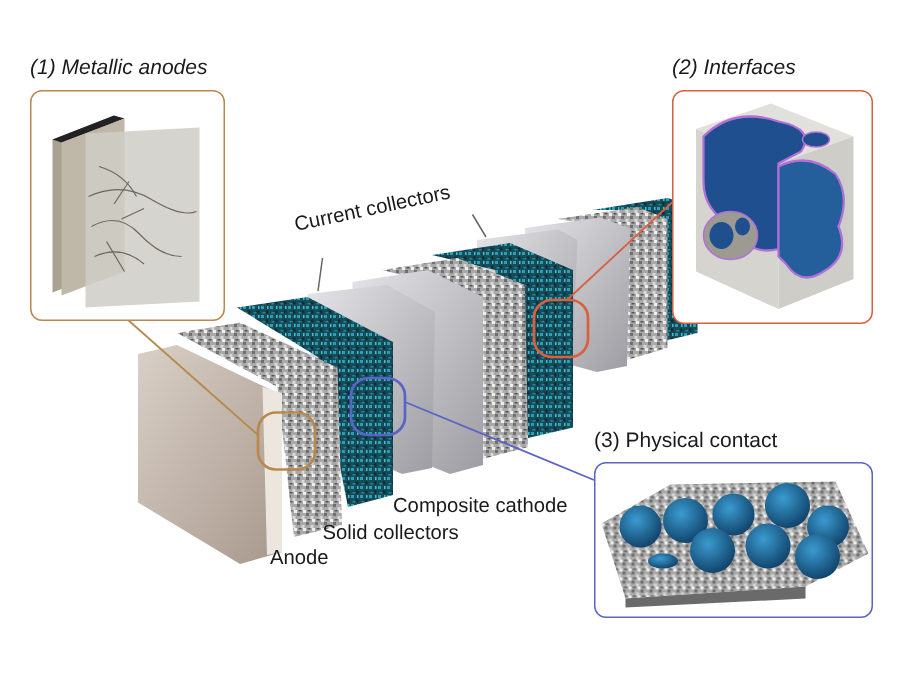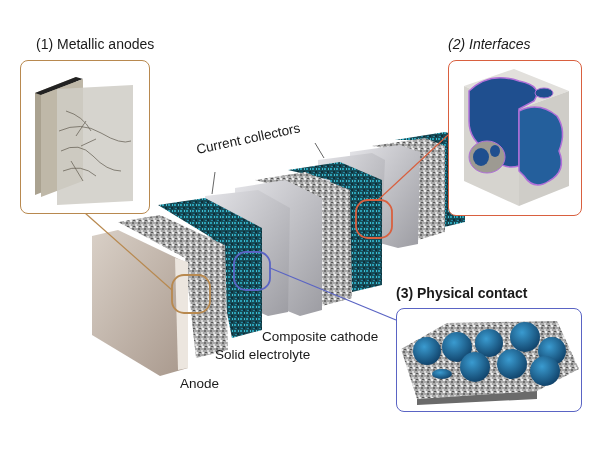--- a/index.html
+++ b/index.html
@@ -85,24 +85,24 @@
   <line x1="85" y1="213" x2="172" y2="290" stroke="#b8894f" stroke-width="1.2"></line>
   <line x1="448" y1="135" x2="378" y2="200" stroke="#d9603f" stroke-width="1.2"></line>
   <line x1="270" y1="268" x2="396" y2="320" stroke="#5a64c4" stroke-width="1.2"></line>
 
   <line x1="215" y1="172" x2="212" y2="194" stroke="#666" stroke-width="1"></line>
   <line x1="315" y1="143" x2="324" y2="158" stroke="#666" stroke-width="1"></line>
 </svg>
 
 <div class="label" style="left:198px; top:142px; transform:rotate(-12deg); transform-origin:left bottom;">Current collectors</div>
 <div class="label" style="left:262px; top:329px;">Composite cathode</div>
-<div class="label" style="left:215px; top:347px;">Solid electrolyte</div>
-<div class="label" style="left:180px; top:376px;text-align:center;">Anode</div>
+<div class="label" style="left:215px; top:347px;">Solid collectors</div>
+<div class="label" style="left:180px; top:364px;text-align:center;">Anode</div>
 
-<div class="title" style="left:36px; top:36px;">(1)  Metallic anodes</div>
+<div class="title" style="left:20px; top:36px;font-style:italic;">(1)  Metallic anodes</div>
 <div class="inset" style="left:20px; top:60px; width:128px; height:152px; border:1.5px solid #b8894f;">
   <svg width="128" height="152" viewBox="0 0 128 152">
     <polygon points="14,32 55,16 55,118 14,134" fill="#aaa290"></polygon>
     <polygon points="14,32 55,16 62,18 20,34" fill="#222"></polygon>
     <polygon points="20,34 62,18 62,120 20,136" fill="#bfb8a8"></polygon>
     <polygon points="36,28 112,24 112,140 36,144" fill="#cfcdc6" opacity="0.85"></polygon>
     <g stroke="#4b4538" stroke-width="0.8" fill="none" opacity="0.75">
       <path d="M38,70 Q60,60 80,72 T110,80"></path>
       <path d="M40,90 Q58,80 72,95 T100,110"></path>
       <path d="M45,50 Q62,55 70,70"></path>
@@ -120,21 +120,21 @@
     <polygon points="70,48 120,30 120,125 70,145" fill="#cfcdc8"></polygon>
     <path d="M20,30 Q40,10 70,20 Q95,25 85,40 L70,48 L70,105 Q50,110 40,90 Q20,80 20,60 Z" fill="#1f4f8f" stroke="#b070d8" stroke-width="1.5"></path>
     <path d="M70,50 Q90,40 108,55 Q118,70 110,90 Q118,110 100,120 Q85,130 75,115 L70,110 Z" fill="#245f9c" stroke="#b070d8" stroke-width="1.5"></path>
     <ellipse cx="38" cy="96" rx="18" ry="16" fill="#9d9a92" stroke="#b070d8" stroke-width="1"></ellipse>
     <ellipse cx="32" cy="96" rx="8" ry="9" fill="#1f4f8f"></ellipse>
     <ellipse cx="46" cy="90" rx="5" ry="6" fill="#1f4f8f"></ellipse>
     <ellipse cx="95" cy="32" rx="9" ry="5" fill="#1f4f8f" stroke="#b070d8" stroke-width="1"></ellipse>
   </svg>
 </div>
 
-<div class="title" style="left:396px; top:285px;font-weight:bold;">(3)  Physical contact</div>
+<div class="title" style="left:396px; top:285px;">(3)  Physical contact</div>
 <div class="inset" style="left:396px; top:308px; width:184px; height:102px; border:1.5px solid #5a64c4;">
   <svg width="184" height="102" viewBox="0 0 184 102">
     <polygon points="4,40 50,14 160,12 182,60 140,82 20,90" fill="url(#granite)"></polygon>
     <polygon points="20,90 140,82 140,90 20,96" fill="#6a6a6a"></polygon>
     <circle cx="30" cy="42" r="14" fill="url(#bead)"></circle>
     <circle cx="60" cy="38" r="15" fill="url(#bead)"></circle>
     <circle cx="92" cy="34" r="14" fill="url(#bead)"></circle>
     <circle cx="128" cy="28" r="15" fill="url(#bead)"></circle>
     <circle cx="155" cy="42" r="14" fill="url(#bead)"></circle>
     <circle cx="78" cy="58" r="15" fill="url(#bead)"></circle>

